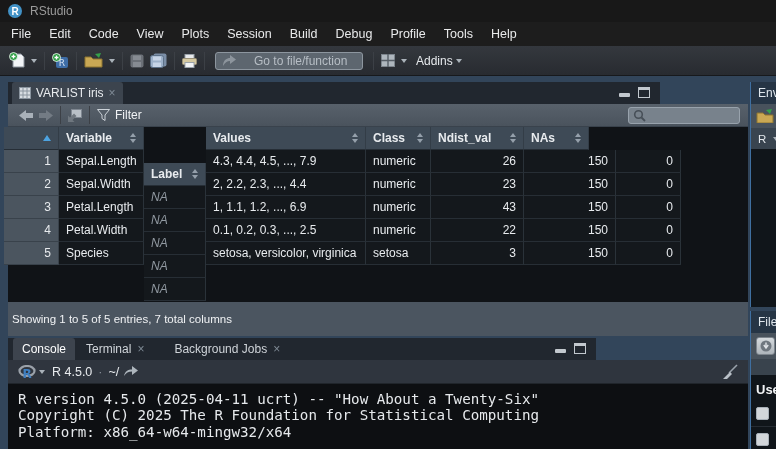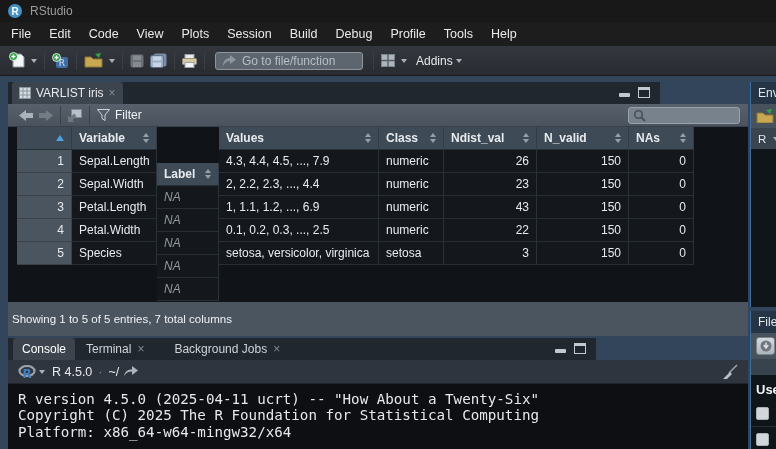--- a/index.html
+++ b/index.html
@@ -20,21 +20,21 @@
 
   .toolbar { position:absolute; left:0; top:46px; width:776px; height:30px;
     background:linear-gradient(#34383e,#282b30); border-bottom:1px solid #17191c;
     display:flex; align-items:center; padding-left:6px; }
   .tbtn { display:flex; align-items:center; justify-content:center; height:24px; padding:0 3px; }
   .tsep { width:1px; height:18px; background:#1e2126; border-right:1px solid #3c4046; margin:0 4px; }
   .caret { width:0; height:0; border-left:3.5px solid transparent; border-right:3.5px solid transparent;
     border-top:4px solid #aab2b9; margin:0 3px; }
   .goto { width:148px; height:18px; background:#5d666f; border:1px solid #8d969f; border-radius:3px;
     display:flex; align-items:center; padding:0 6px; margin:0 6px; }
-  .goto .ph { color:#b7bec5; font-size:12px; margin-left:6px; white-space:nowrap; }
+  .goto .ph { color:#b7bec5; font-size:12px; margin-left:18px; white-space:nowrap; }
   .addins { color:#e6e9ec; font-size:12px; margin-left:6px; }
 
   
   .backdrop { position:absolute; left:0; top:76px; width:776px; height:373px; background:#32455a; }
 
   
   .src-tabbar { position:absolute; left:8px; top:82px; width:652px; height:22px; background:#21272f; }
   .src-tab { position:absolute; left:4px; top:0; height:22px; padding:0 7px; background:#3c444e;
     border-radius:3px 3px 0 0; display:flex; align-items:center; gap:5px; }
   .src-tab .lbl { color:#e8ebee; font-size:12px; white-space:nowrap; }
@@ -46,21 +46,21 @@
 
   .dv-toolbar { position:absolute; left:8px; top:104px; width:740px; height:23px;
     background:linear-gradient(#58616b,#4a535d); border-bottom:1px solid #39424c;
     display:flex; align-items:center; padding-left:8px; }
   .dv-toolbar .flabel { color:#f0f2f5; font-size:12px; margin-left:5px; }
   .dv-search { position:absolute; right:8px; top:3px; width:112px; height:17px; background:#78828c;
     border:1px solid #98a2ac; border-radius:3px; display:flex; align-items:center; padding-left:4px; }
 
   
   .tbl-bg { position:absolute; left:8px; top:127px; width:740px; height:175px; background:#101317; }
-  .tbl { position:absolute; left:17px; top:127px; width:740px; }
+  .tbl { position:absolute; left:4px; top:127px; width:740px; }
   .trow { display:flex; height:23px; }
   .cell { height:23px; display:flex; align-items:center; padding:0 7px; font-size:12px;
     color:#e8ebee; overflow:hidden; white-space:nowrap; }
   .hdr .cell { background:#3e4a56; font-weight:bold; border-right:1px solid #333d47;
     border-bottom:1px solid #262e36; justify-content:space-between; }
   .body .cell { background:#14181c; border-right:1px solid #2a3239; border-bottom:1px solid #272e35; }
   .body .cnum { background:#4b555f; border-right:1px solid #39424b; border-bottom:1px solid #39424b;
     justify-content:flex-end; }
   .hdr .cnum { justify-content:flex-end; }
   .c-num{width:55px;} .c-var{width:85px;} .c-lab{width:62px;margin-top:36px;} .c-val{width:160px;}
@@ -282,27 +282,20 @@
         </div>
       <div class="cell c-cls">
           <span>Class</span>
           <span class="sort">
             <i class="up"></i>
             <i class="dn"></i>
           </span>
         </div>
       <div class="cell c-nd">
           <span>Ndist_val</span>
-          <span class="sort">
-            <i class="up"></i>
-            <i class="dn"></i>
-          </span>
-        </div>
-      <div class="cell c-nv">
-          <span>N_valid</span>
           <span class="sort">
             <i class="up"></i>
             <i class="dn"></i>
           </span>
         </div>
       <div class="cell c-na">
           <span>NAs</span>
           <span class="sort">
             <i class="up"></i>
             <i class="dn"></i>

